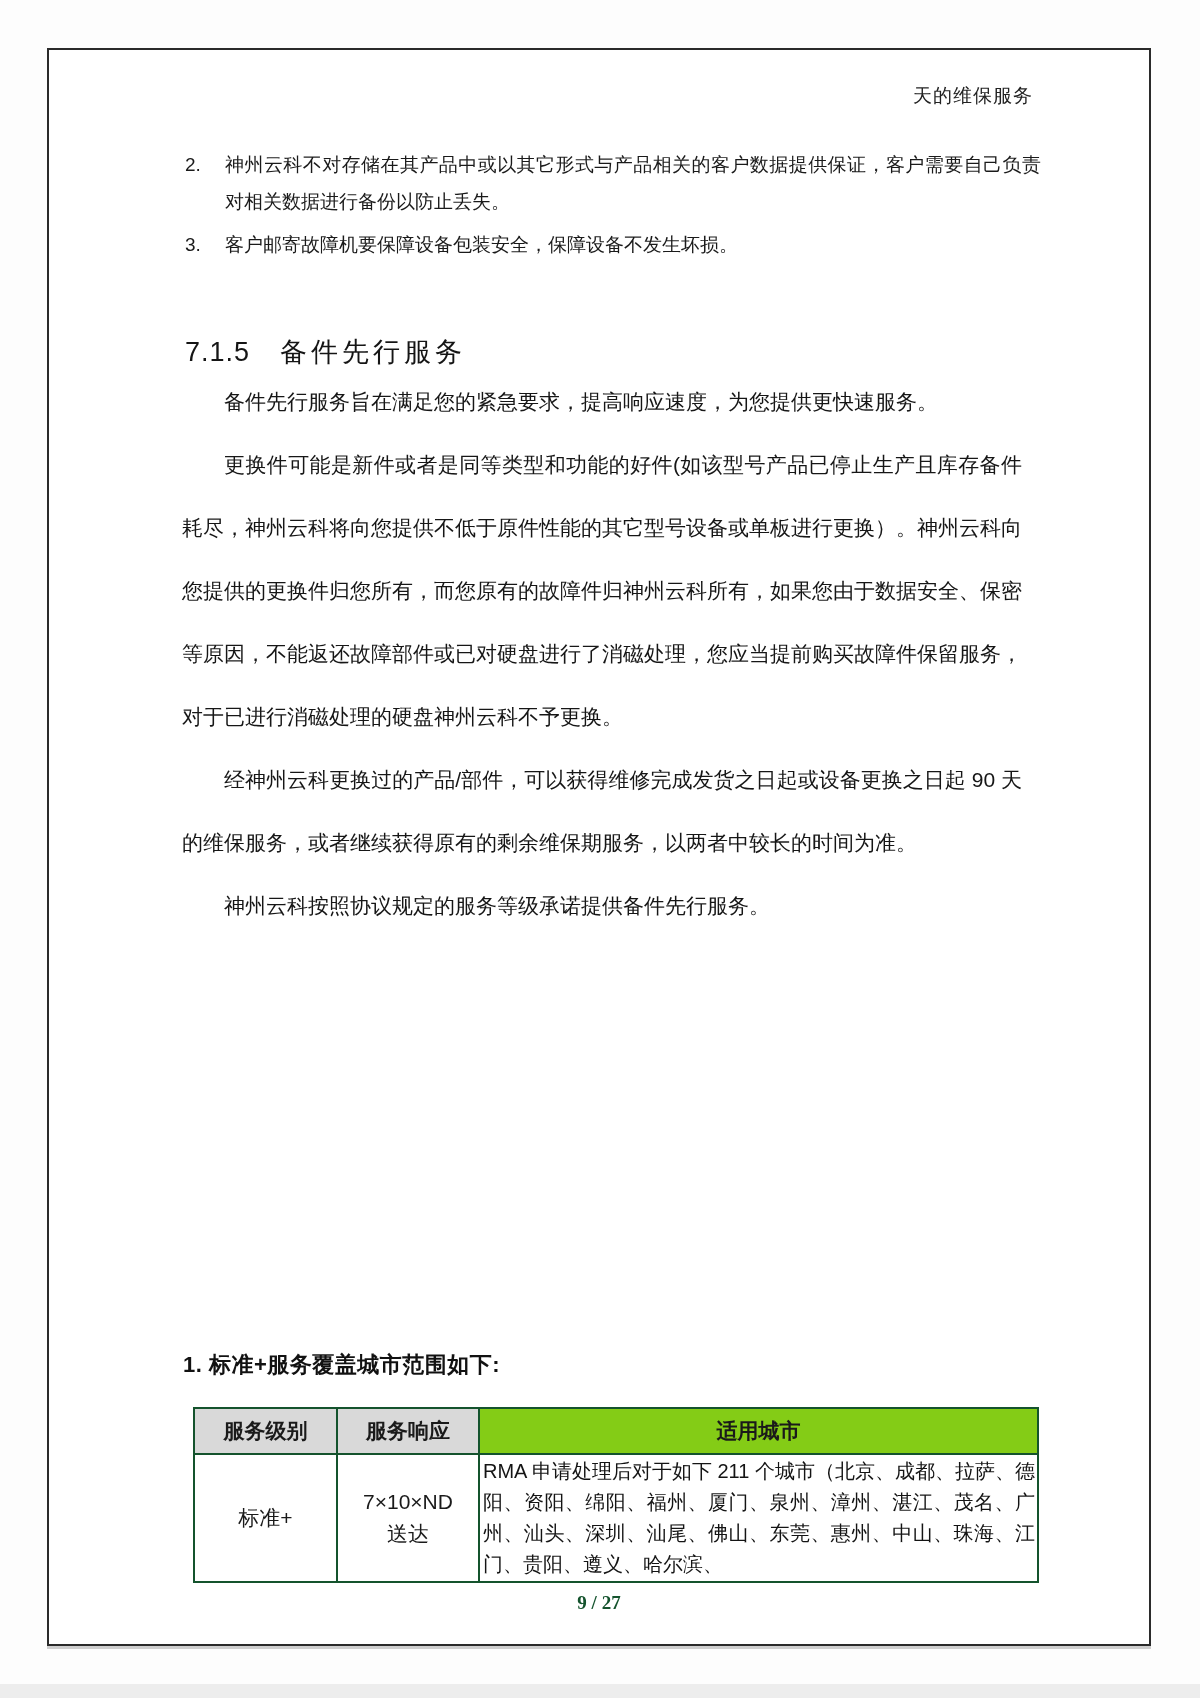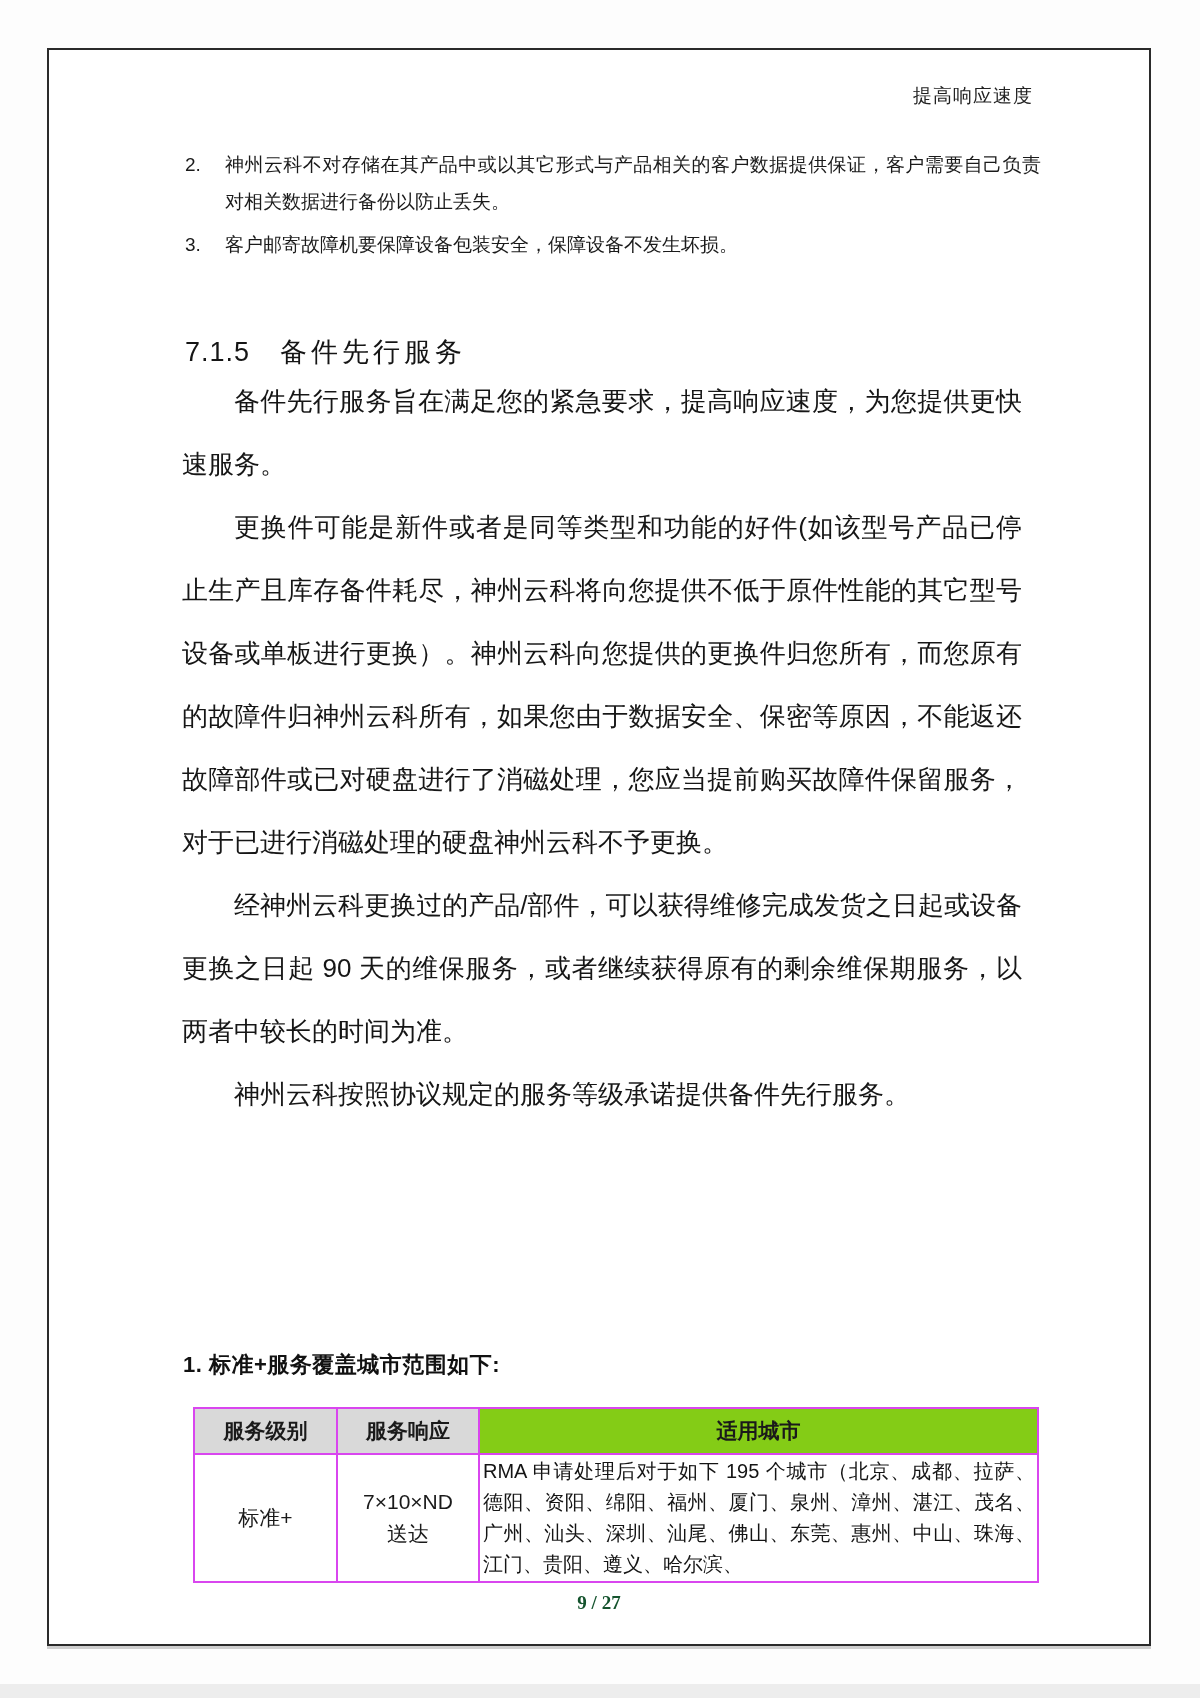--- a/index.html
+++ b/index.html
@@ -23,33 +23,33 @@
   .list-num{width:40px;flex:0 0 40px;}
   .list-text{flex:1;text-align:justify;}
   .section-heading{
     position:absolute;top:286px;left:136px;
     font-size:27px;line-height:1.2;color:#151515;font-weight:500;
   }
   .section-heading .sec-num{margin-right:30px;letter-spacing:1px;}
   .section-heading .sec-title{letter-spacing:4px;}
   .body-copy{
     position:absolute;top:320px;left:133px;width:840px;
-    font-size:26px;line-height:63px;text-align:justify;color:#161616;
+    font-size:21px;line-height:63px;text-align:justify;color:#161616;
   }
   .body-copy p{margin:0;text-indent:2em;}
   .sub-heading{
     position:absolute;top:1300px;left:134px;
     font-size:22px;font-weight:bold;color:#111;line-height:30px;letter-spacing:0.5px;
   }
   .city-table{
     position:absolute;top:1357px;left:144px;width:844px;
     border-collapse:collapse;table-layout:fixed;
   }
   .city-table td,.city-table th{
-    border:2px solid #d946ef;box-sizing:border-box;
+    border:2px solid #14532d;box-sizing:border-box;
   }
   .city-table thead th{
     height:46px;font-size:21px;font-weight:bold;text-align:center;
     vertical-align:middle;padding:0;
   }
   .cell-level{
     height:94px;text-align:center;vertical-align:middle;font-size:21px;padding:0;border-radius:16px;
   }
   .cell-response{
     text-align:center;vertical-align:middle;font-size:21px;line-height:32px;padding:16px;
@@ -66,21 +66,21 @@
   .bottom-strip{
     position:absolute;left:0;bottom:0;width:100%;height:14px;background:#ededed;
   }
 </style>
 </head>
 <body>
 
 <div class="canvas">
   <div class="page-frame">
 
-    <div class="doc-header">提高响应速度</div>
+    <div class="doc-header">天的维保服务</div>
 
     <div class="num-list">
       <div class="list-item">
         <span class="list-num">2.</span>
         <span class="list-text">神州云科不对存储在其产品中或以其它形式与产品相关的客户数据提供保证，客户需要自己负责对相关数据进行备份以防止丢失。</span>
       </div>
       <div class="list-item">
         <span class="list-num">3.</span>
         <span class="list-text">客户邮寄故障机要保障设备包装安全，保障设备不发生坏损。</span>
       </div>
@@ -112,21 +112,21 @@
           <th class="th-bg" style="background: #84cc16;">适用城市</th>
         </tr>
       </thead>
       <tbody>
         <tr>
           <td class="cell-level">标准+</td>
           <td class="cell-response">
             <div>7×10×ND</div>
             <div>送达</div>
           </td>
-          <td class="cell-cities">RMA 申请处理后对于如下 195 个城市（北京、成都、拉萨、德阳、资阳、绵阳、福州、厦门、泉州、漳州、湛江、茂名、广州、汕头、深圳、汕尾、佛山、东莞、惠州、中山、珠海、江门、贵阳、遵义、哈尔滨、</td>
+          <td class="cell-cities">RMA 申请处理后对于如下 211 个城市（北京、成都、拉萨、德阳、资阳、绵阳、福州、厦门、泉州、漳州、湛江、茂名、广州、汕头、深圳、汕尾、佛山、东莞、惠州、中山、珠海、江门、贵阳、遵义、哈尔滨、</td>
         </tr>
       </tbody>
     </table>
 
     <div class="page-footer">9 / 27</div>
   </div>
 
   <div class="bottom-strip"></div>
 </div>
 

